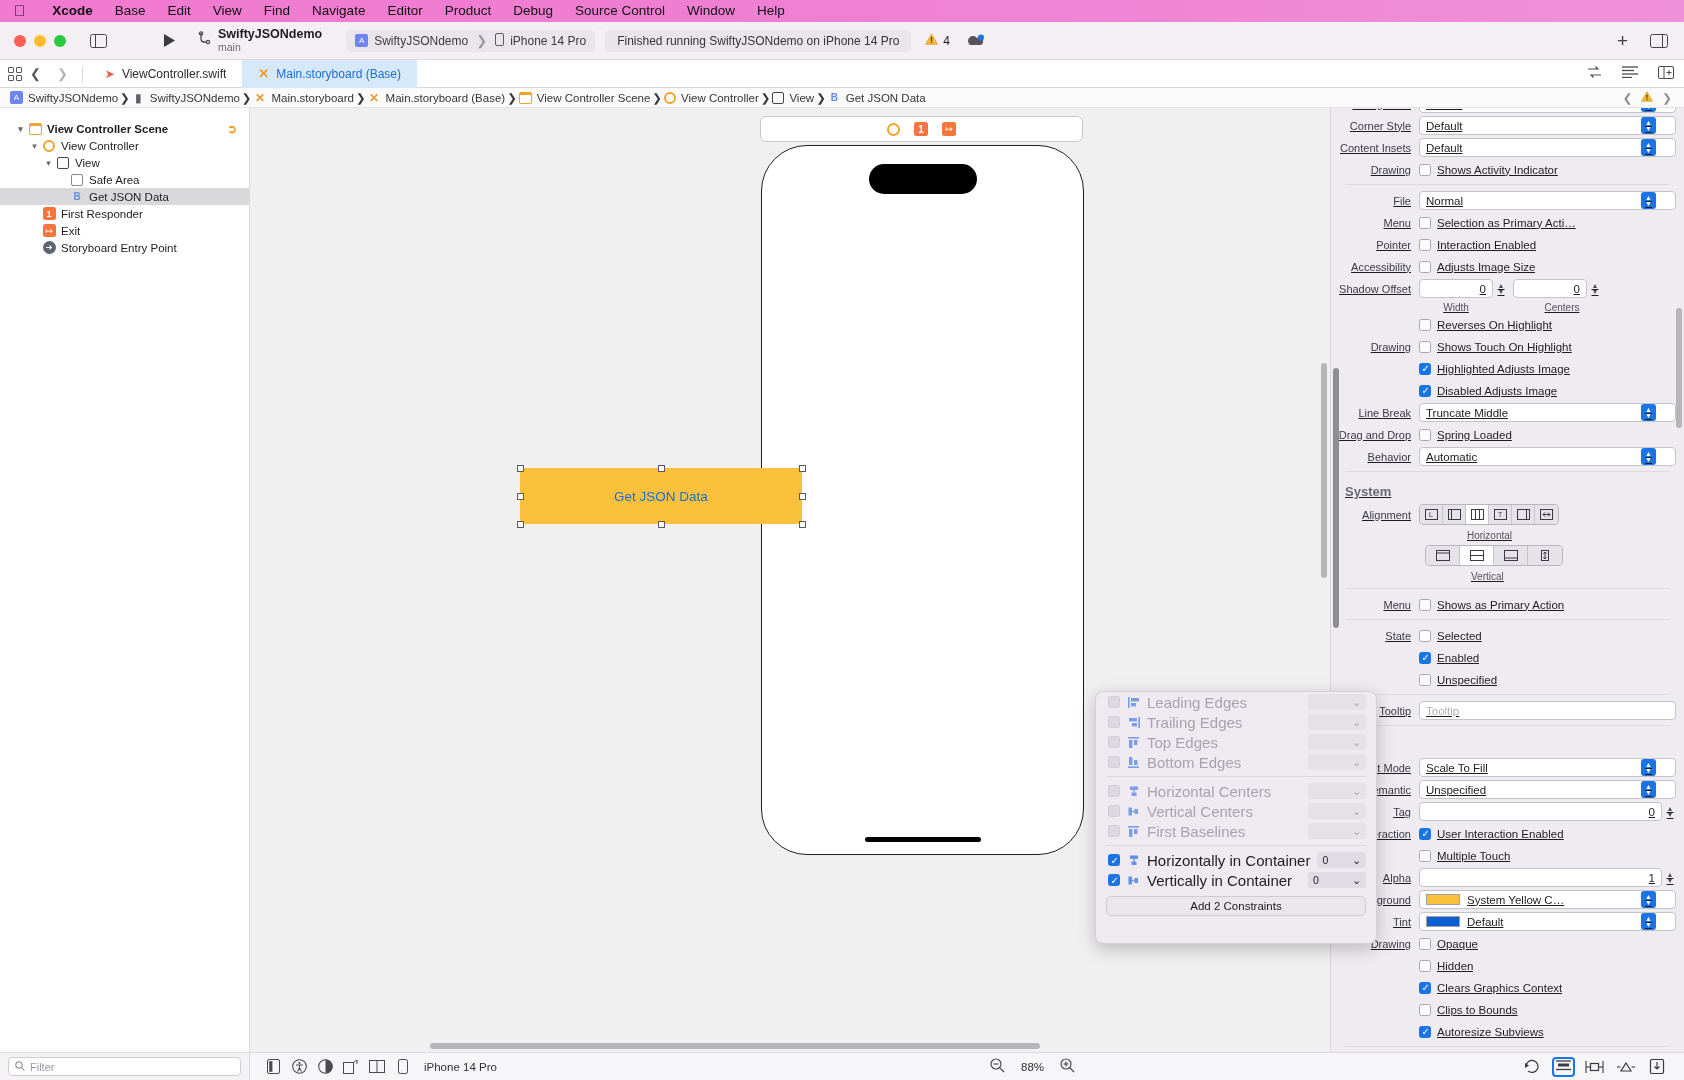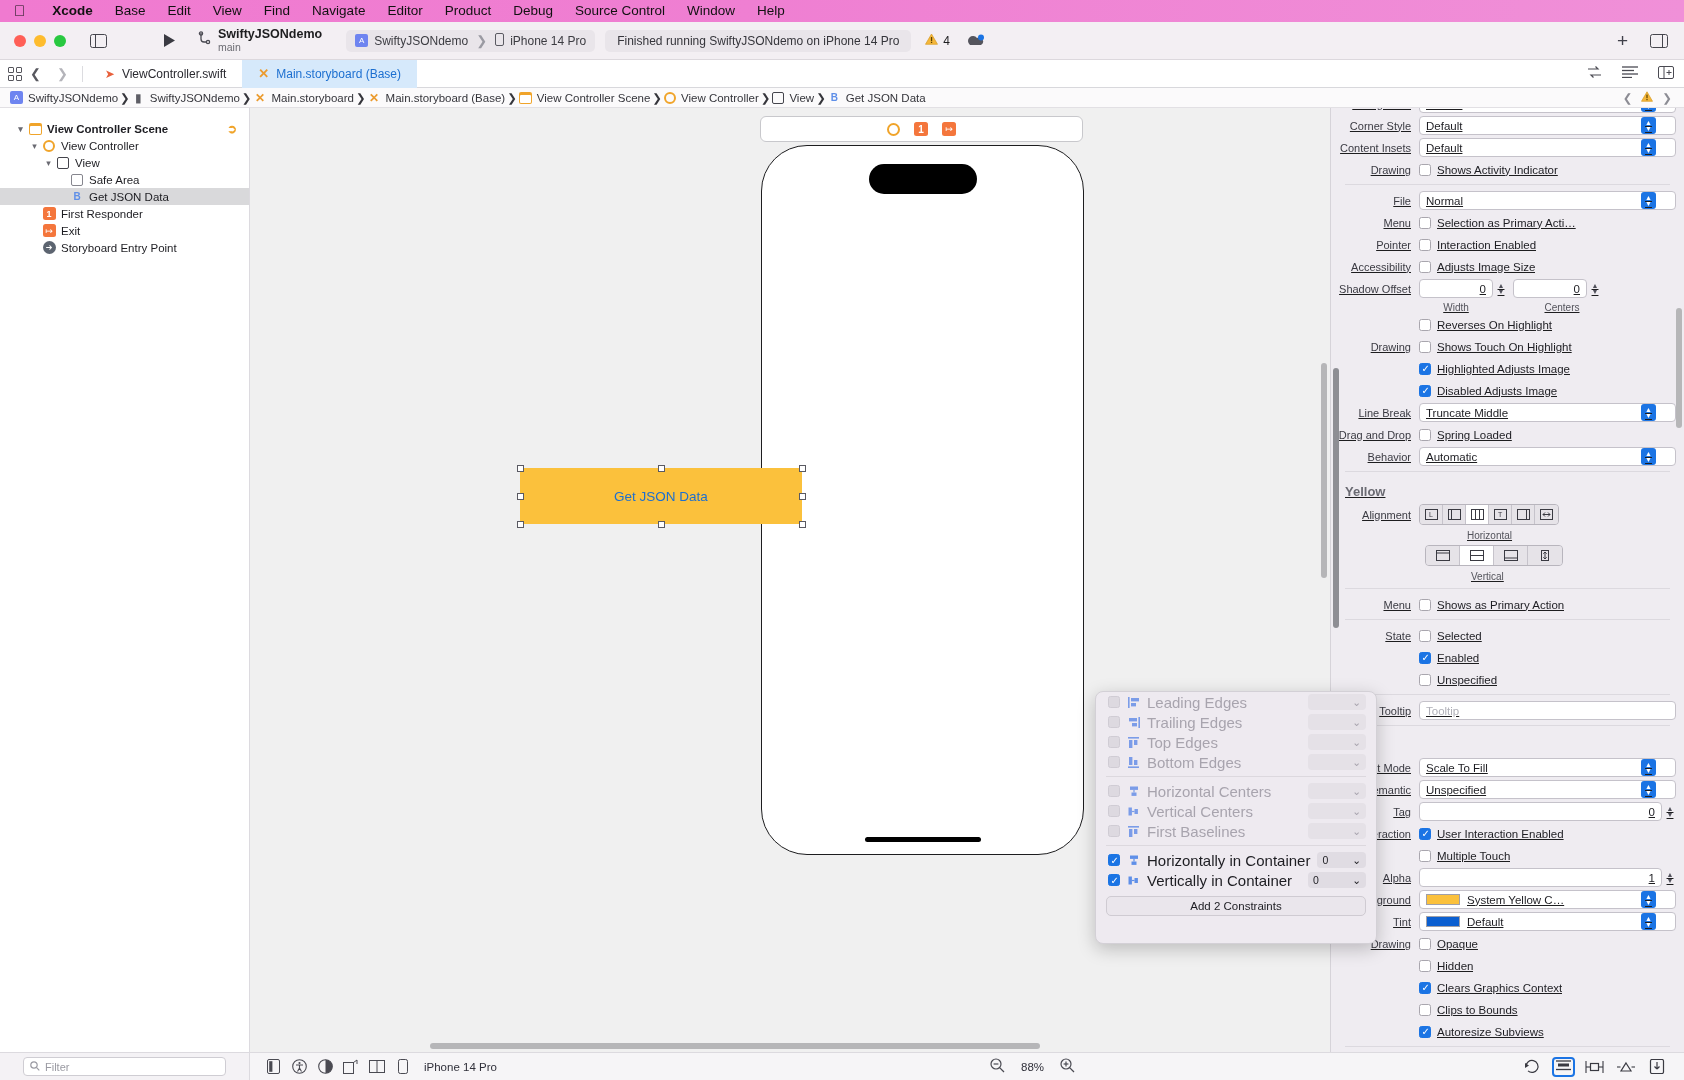--- a/index.html
+++ b/index.html
@@ -112,21 +112,21 @@
              display:inline-flex;align-items:center;justify-content:center;}
   .entry-ic{ width:13px;height:13px;background:#5c6470;border-radius:50%;color:#fff;font-size:8px;
              display:inline-flex;align-items:center;justify-content:center;}
   .scene-ic{ width:13px;height:12px;background:#f0a42a;border-radius:2px; position:relative;}
   .scene-ic:after{ content:""; position:absolute;left:1px;right:1px;top:3.5px;bottom:1px;background:#fff;border-radius:1px;}
   .btn-ic{ width:13px; color:#5f8fe8; font-weight:bold; font-size:10px; text-align:center;}
 
   .filterbar{
     position:absolute; left:0; bottom:0; width:250px; height:28px;
     background:#f4f2f5; border-top:1px solid #dcdadf; border-right:1px solid #dcdadf;
-    display:flex; align-items:center; padding:0 23px; z-index:31;
+    display:flex; align-items:center; padding:0 8px; z-index:31;
   }
   .filter-input{
     flex:1; height:19px; background:#fff; border:1px solid #cfcdd3; border-radius:4px;
     display:flex; align-items:center; gap:5px; padding:0 6px; font-size:11px; color:#9a9aa2;
   }
 
   
   .canvas{
     position:absolute; top:108px; left:250px; right:354px; bottom:28px;
     background:#f0f0f0; overflow:hidden; z-index:20;
@@ -766,21 +766,21 @@
 
       <div class="row">
         <span class="lbl">Behavior</span>
         <span class="field">
           <span class="txt">Automatic</span>
           <span class="stepper-blue">▲<br>▼</span>
         </span>
       </div>
 
       <div class="divider"></div>
-      <div class="sect-hdr">Yellow</div>
+      <div class="sect-hdr">System</div>
 
       <div class="row">
         <span class="lbl">Alignment</span>
         <span class="seg">
           <span class="sg">
             <svg width="13" height="11" viewBox="0 0 13 11">
                 <rect x="0.5" y="0.5" width="12" height="10" fill="none" stroke="#3a3a42"></rect>
                 <text x="4" y="8" font-size="7" fill="#3a3a42" font-family="Liberation Sans">L</text>
               </svg>
           </span>

